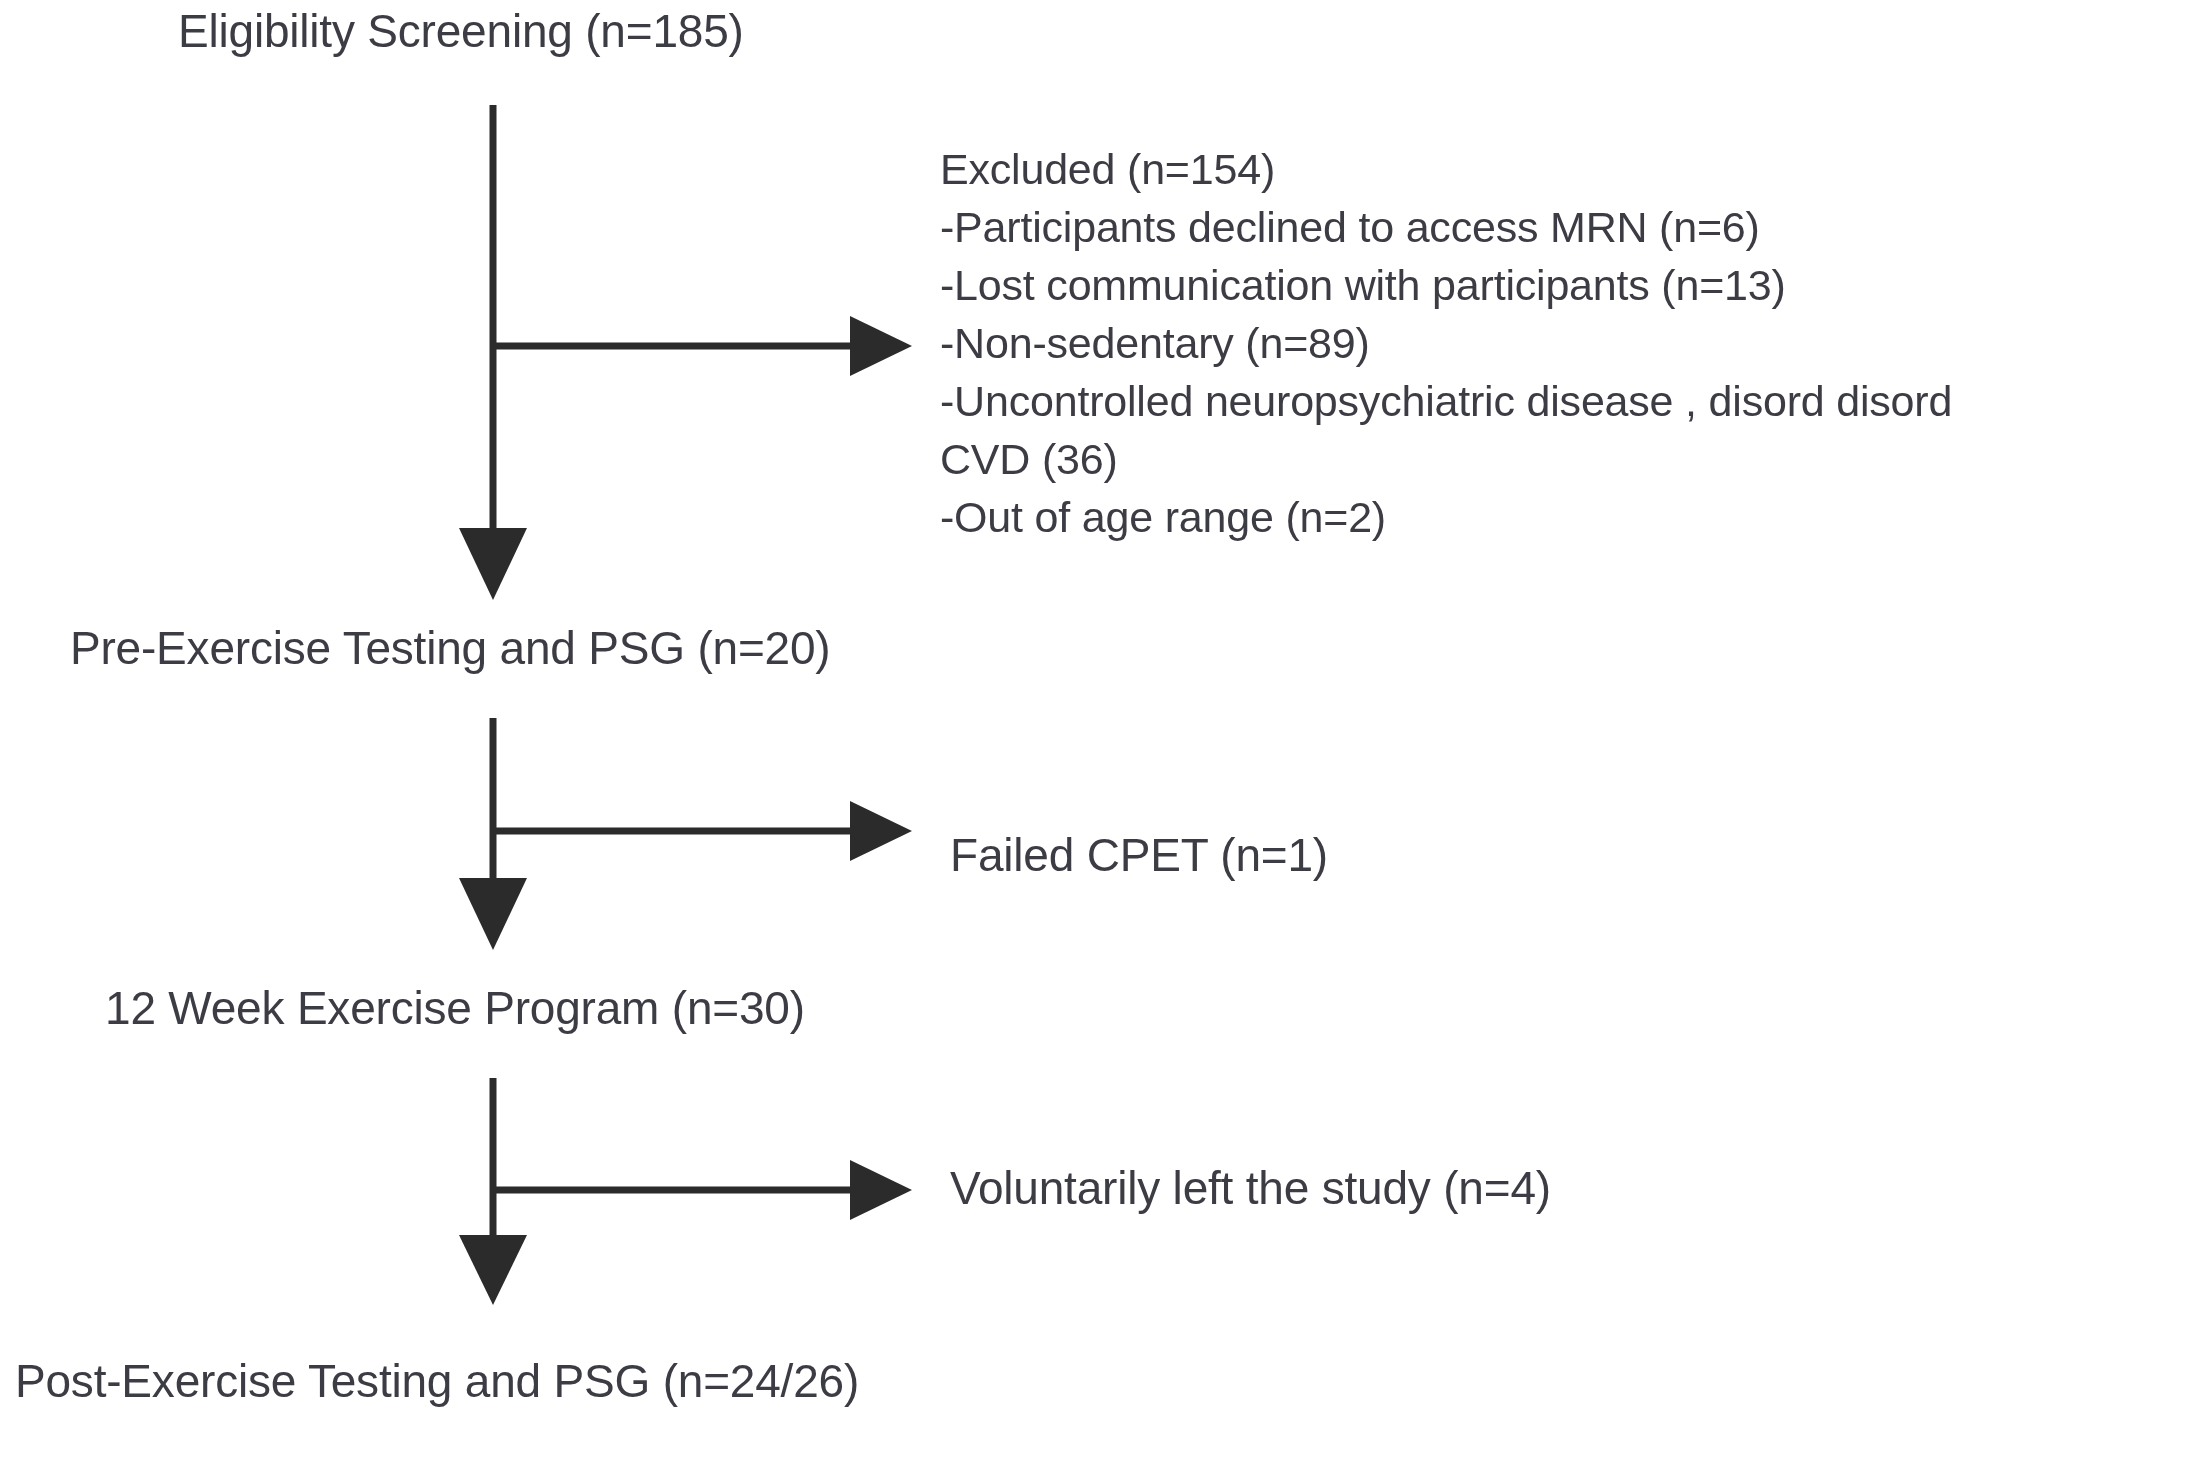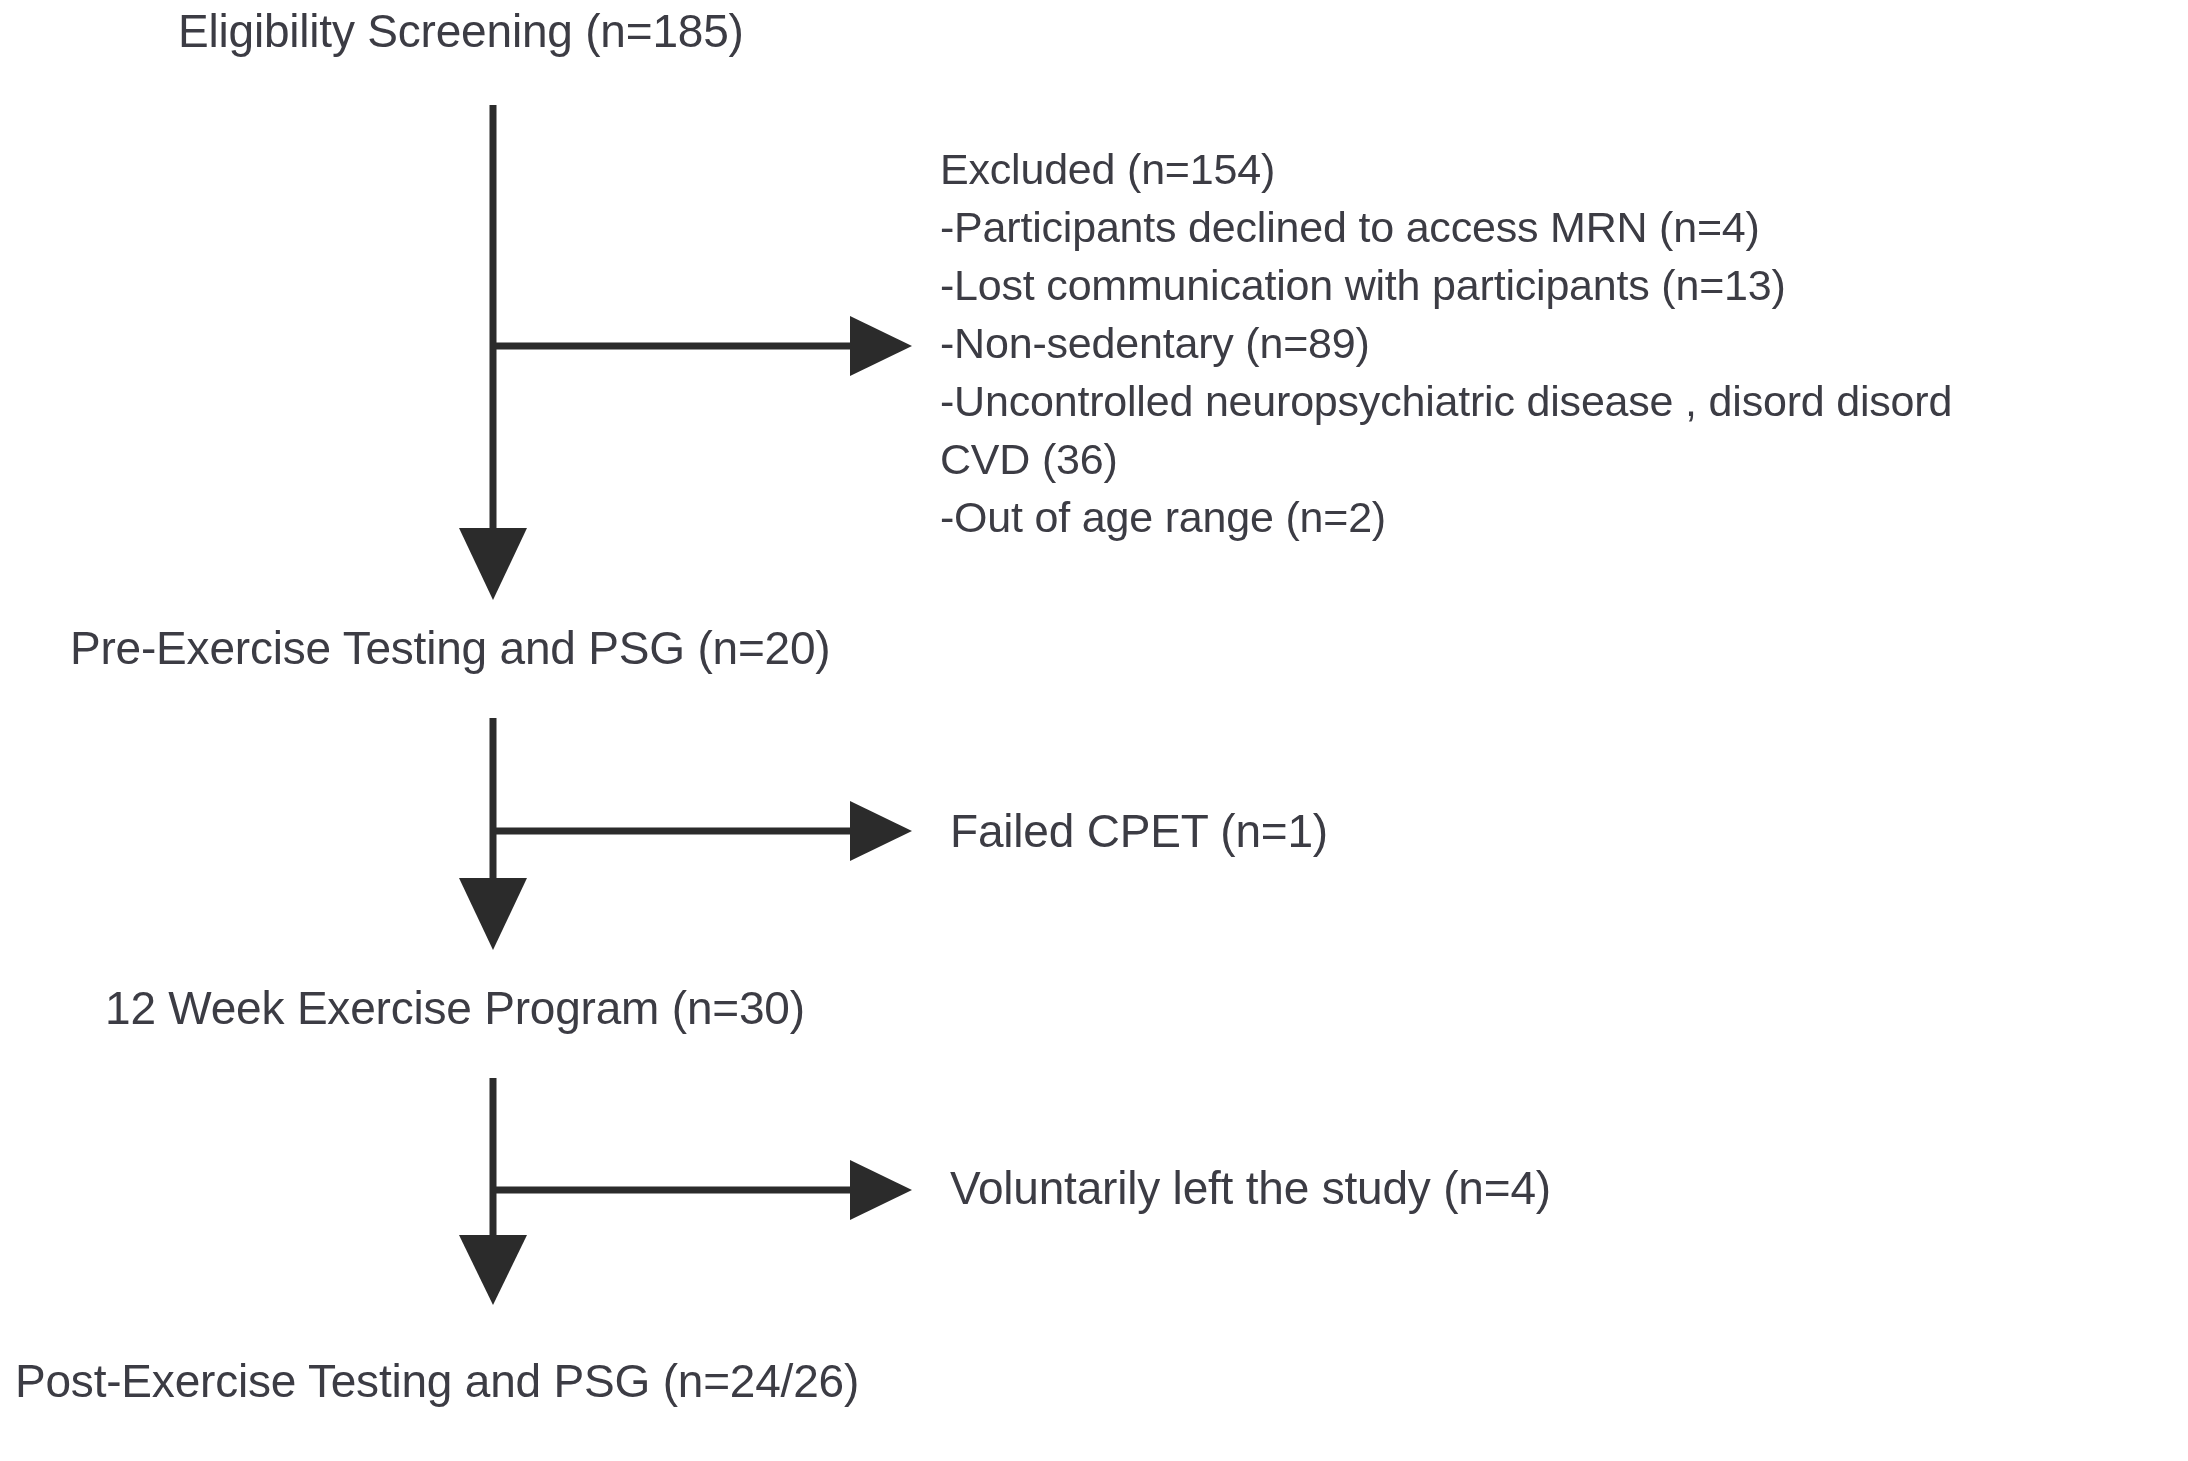--- a/index.html
+++ b/index.html
@@ -93,31 +93,31 @@
       <polygon class="arrow-head" points="493,1305 459,1235 527,1235"></polygon>
       <line class="arrow-stroke" x1="496" y1="1190" x2="860" y2="1190"></line>
       <polygon class="arrow-head" points="912,1190 850,1160 850,1220"></polygon>
     </g>
   </svg>
 
   <div class="node-label" style="left:178px; top:8px;">Eligibility Screening (n=185)</div>
 
   <div class="excluded-block" style="left:940px; top:140px;">
     <span class="excluded-line">Excluded (n=154)</span>
-    <span class="excluded-line">-Participants declined to access MRN (n=4)</span>
+    <span class="excluded-line">-Participants declined to access MRN (n=6)</span>
     <span class="excluded-line">-Lost communication with participants (n=13)</span>
     <span class="excluded-line">-Non-sedentary (n=89)</span>
     <span class="excluded-line">-Uncontrolled neuropsychiatric disease , disord disord</span>
     <span class="excluded-line">CVD (36)</span>
     <span class="excluded-line">-Out of age range (n=2)</span>
   </div>
 
   <div class="node-label" style="left:70px; top:625px;">Pre-Exercise Testing and PSG (n=20)</div>
 
-  <div class="branch-label" style="left:950px; top:808px;">Failed CPET  (n=1)</div>
+  <div class="branch-label" style="left:950px; top:832px;">Failed CPET  (n=1)</div>
 
   <div class="node-label" style="left:105px; top:985px;">12 Week Exercise Program (n=30)</div>
 
   <div class="branch-label" style="left:950px; top:1165px;">Voluntarily left the study  (n=4)</div>
 
   <div class="node-label" style="left:15px; top:1358px;">Post-Exercise Testing and PSG (n=24/26)</div>
 
 </div>
 
 </body></html>

